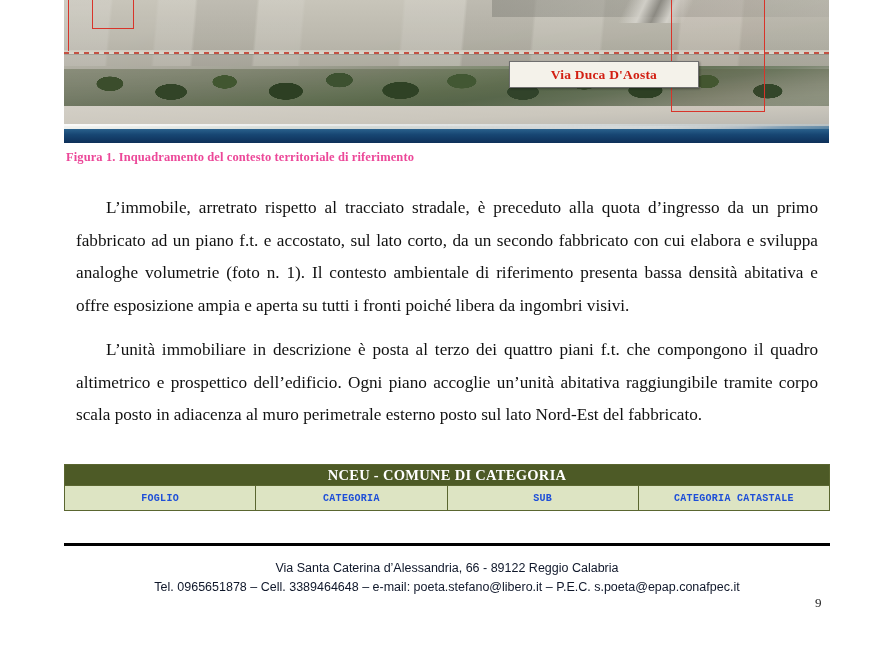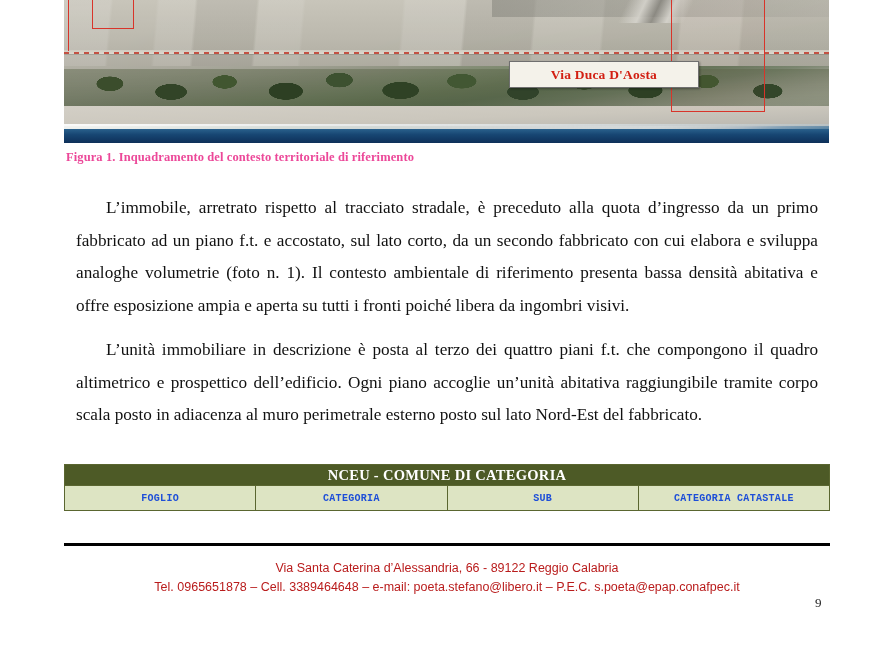--- a/index.html
+++ b/index.html
@@ -272,21 +272,21 @@
   }
   .footer {
     position: absolute;
     left: 64px;
     top: 559px;
     width: 766px;
     text-align: center;
     font-family: "Liberation Sans", sans-serif;
     font-size: 12.5px;
     line-height: 19px;
-    color: #b91c1c;
+    color: #0f172a;
   }
   .page-number {
     position: absolute;
     left: 815px;
     top: 595px;
     font-family: "Liberation Serif", serif;
     font-size: 13px;
     color: #222;
   }
 </style>

